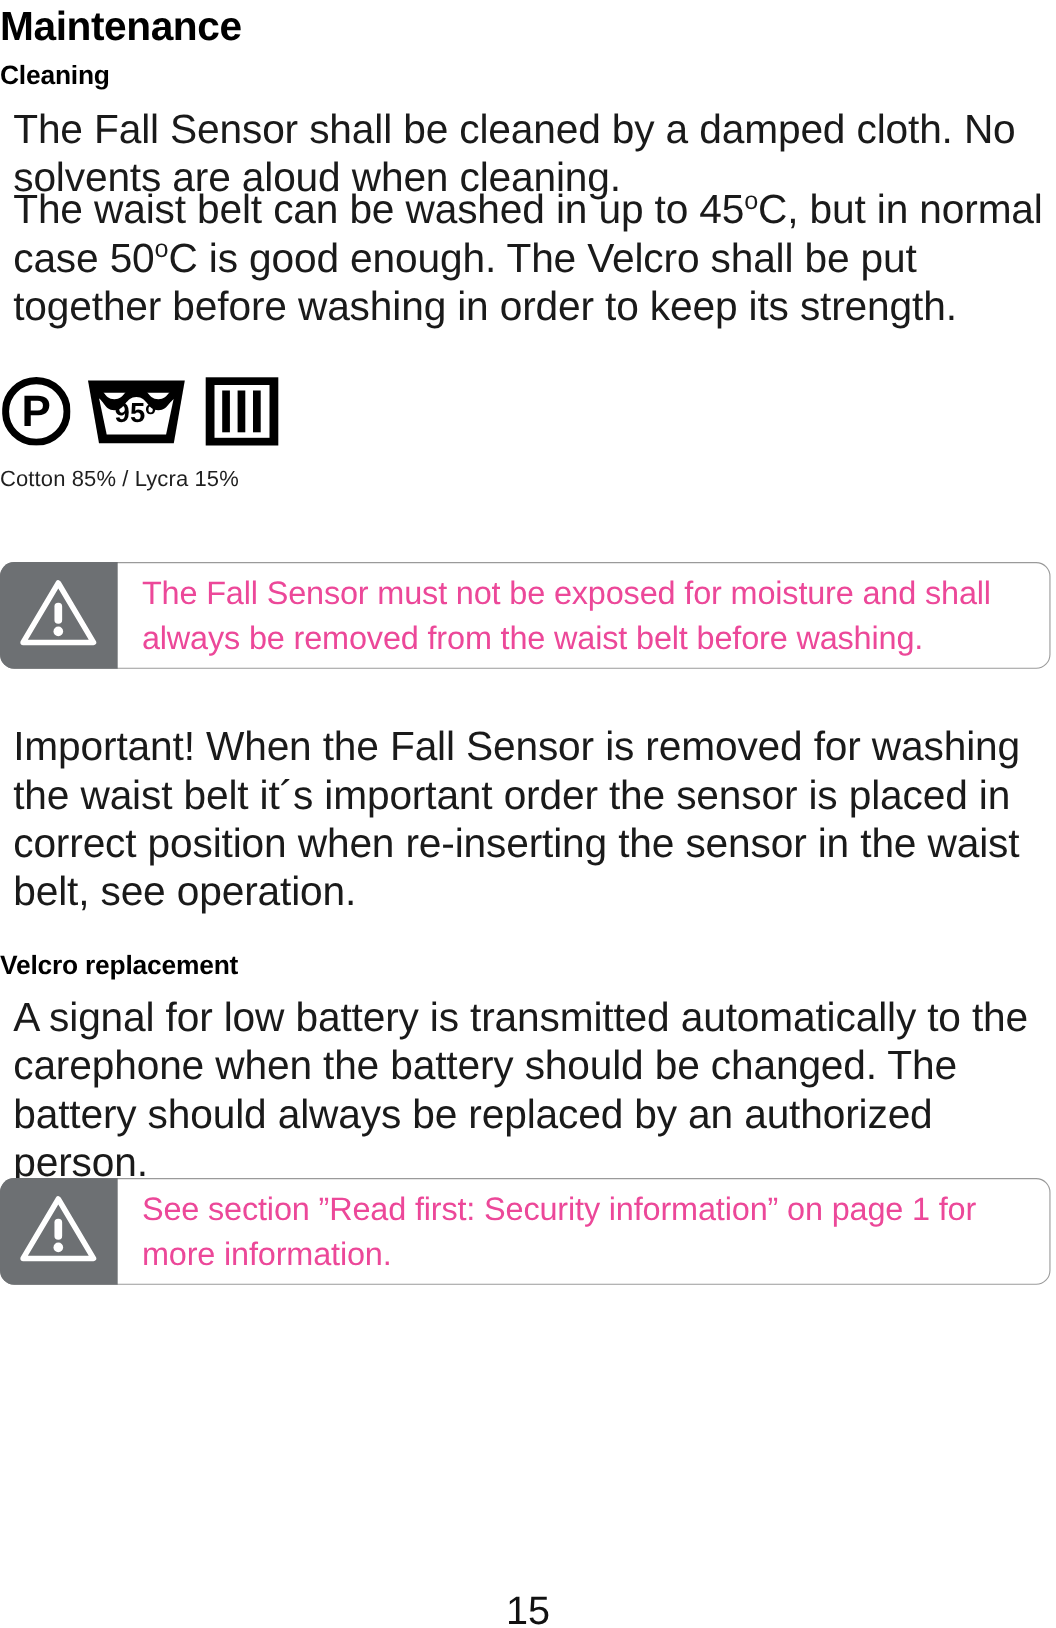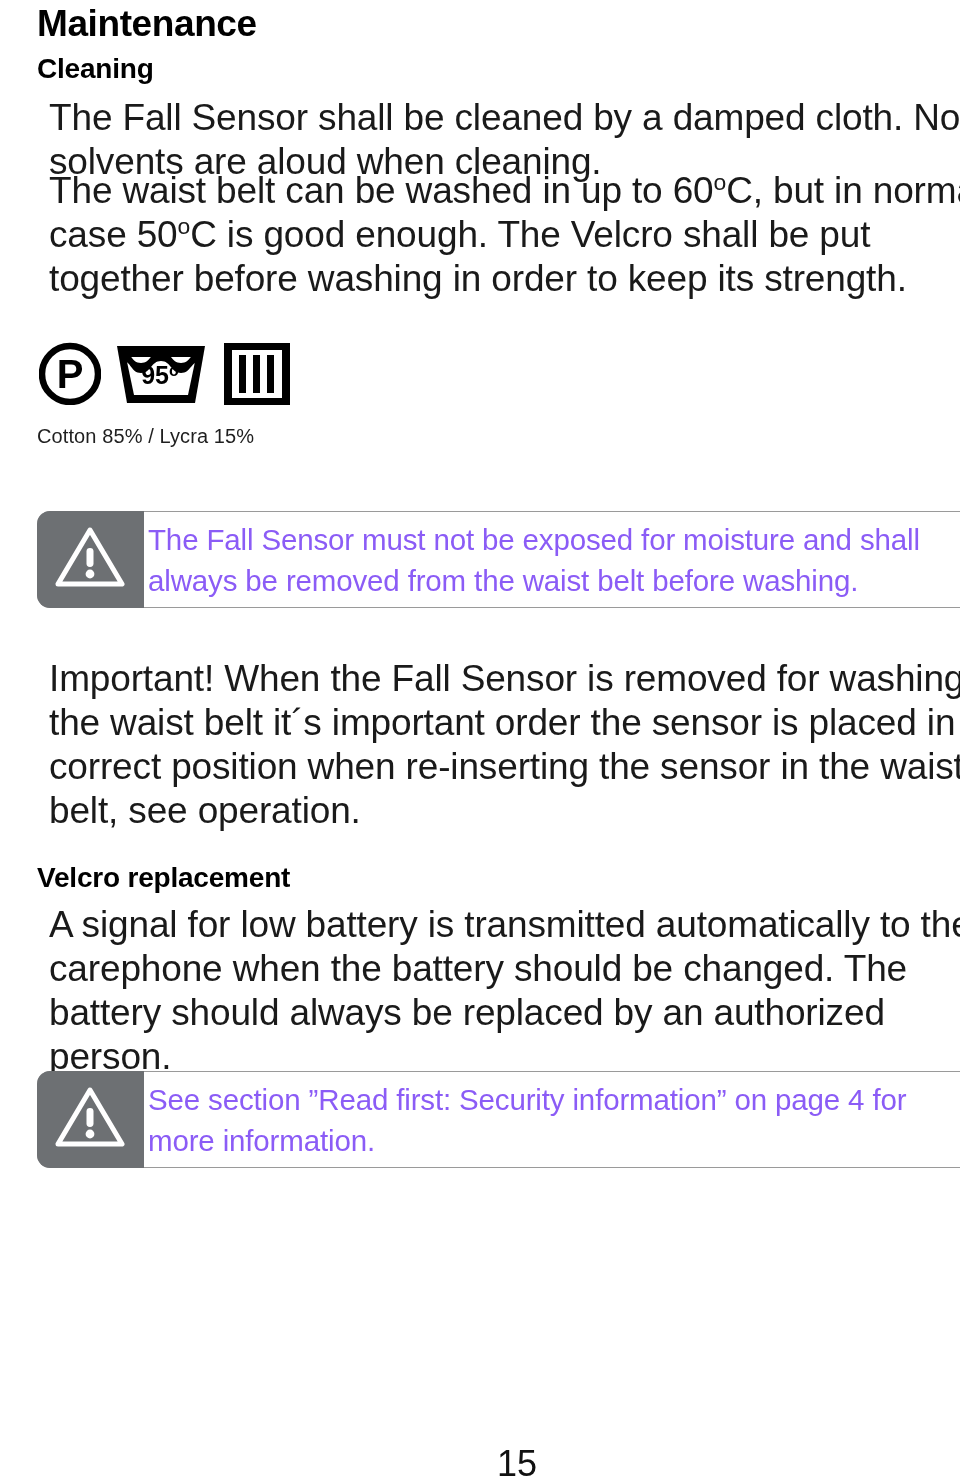--- a/index.html
+++ b/index.html
@@ -14,39 +14,38 @@
     font-family: "Liberation Sans", sans-serif;
     color: #0a0a0a;
     overflow: hidden;
   }
 
   .page {
     position: relative;
     width: 788px;
     height: 1480px;
     box-sizing: border-box;
-    margin-left: 37px;
   }
 
   
   .h1 {
     position: absolute;
     left: 0px;
     top: 2px;
     font-size: 37px;
     font-weight: bold;
     letter-spacing: -0.4px;
     line-height: 44px;
     color: #000000;
     white-space: nowrap;
   }
   .h2 {
     position: absolute;
     left: 0px;
-    font-size: 28px;
+    font-size: 24px;
     font-weight: bold;
     letter-spacing: -0.2px;
     line-height: 34px;
     color: #000000;
     white-space: nowrap;
   }
   .h2-cleaning { top: 52px; }
   .h2-battery  { top: 861px; }
 
   
@@ -115,28 +114,28 @@
     height: 97px;
     background: #6d7073;
     border-radius: 13px 0 0 13px;
     display: flex;
     align-items: center;
     justify-content: center;
   }
 
   .note-text {
     position: absolute;
-    left: 110px;
+    left: 128px;
     top: 50%;
     transform: translateY(-50%);
     width: 815px;
     font-size: 29.5px;
     line-height: 41px;
     letter-spacing: -0.15px;
-    color: #8b5cf6;
+    color: #ec4899;
   }
 
   
   .page-num {
     position: absolute;
     left: 0;
     top: 1448px;
     width: 960px;
     text-align: center;
     font-size: 36px;
@@ -148,21 +147,21 @@
 <body>
 
 <div class="page">
 
   <div class="h1">Maintenance</div>
 
   <div class="h2 h2-cleaning">Cleaning</div>
 
   <div class="para p-clean">The Fall Sensor shall be cleaned by a damped cloth. No solvents are aloud when cleaning.</div>
 
-  <div class="para p-wash"><span>The waist belt can be washed in up to 60</span><sup class="deg">o</sup><span>C, but in normal case 50</span><sup class="deg">o</sup><span>C is good enough. The Velcro shall be put together before washing in order to keep its strength.</span></div>
+  <div class="para p-wash"><span>The waist belt can be washed in up to 45</span><sup class="deg">o</sup><span>C, but in normal case 50</span><sup class="deg">o</sup><span>C is good enough. The Velcro shall be put together before washing in order to keep its strength.</span></div>
 
   <div class="care-row">
 
     <span class="care-sym">
       <svg width="62" height="64" viewBox="0 0 62 64" aria-hidden="true">
         <circle cx="31" cy="33" r="28" fill="none" stroke="#000" stroke-width="6.5"></circle>
         <text x="31" y="33" font-family="'Liberation Sans', sans-serif" font-size="40" font-weight="bold" fill="#000" text-anchor="middle" dominant-baseline="central">P</text>
       </svg>
     </span>
 
@@ -214,18 +213,18 @@
   <div class="notebox notebox-2">
     <div class="note-icon-panel">
       <span>
         <svg width="74" height="66" viewBox="0 0 74 66" aria-hidden="true">
           <path d="M37 6 L69 60 L5 60 Z" fill="none" stroke="#ffffff" stroke-width="5" stroke-linejoin="round"></path>
           <rect x="33.5" y="24" width="7" height="19" rx="3.4" fill="#ffffff"></rect>
           <circle cx="37" cy="50" r="4.4" fill="#ffffff"></circle>
         </svg>
       </span>
     </div>
-    <div class="note-text">See section ”Read first: Security information” on page 4 for more information.</div>
+    <div class="note-text">See section ”Read first: Security information” on page 1 for more information.</div>
   </div>
 
   <div class="page-num">15</div>
 
 </div>
 
 </body></html>

